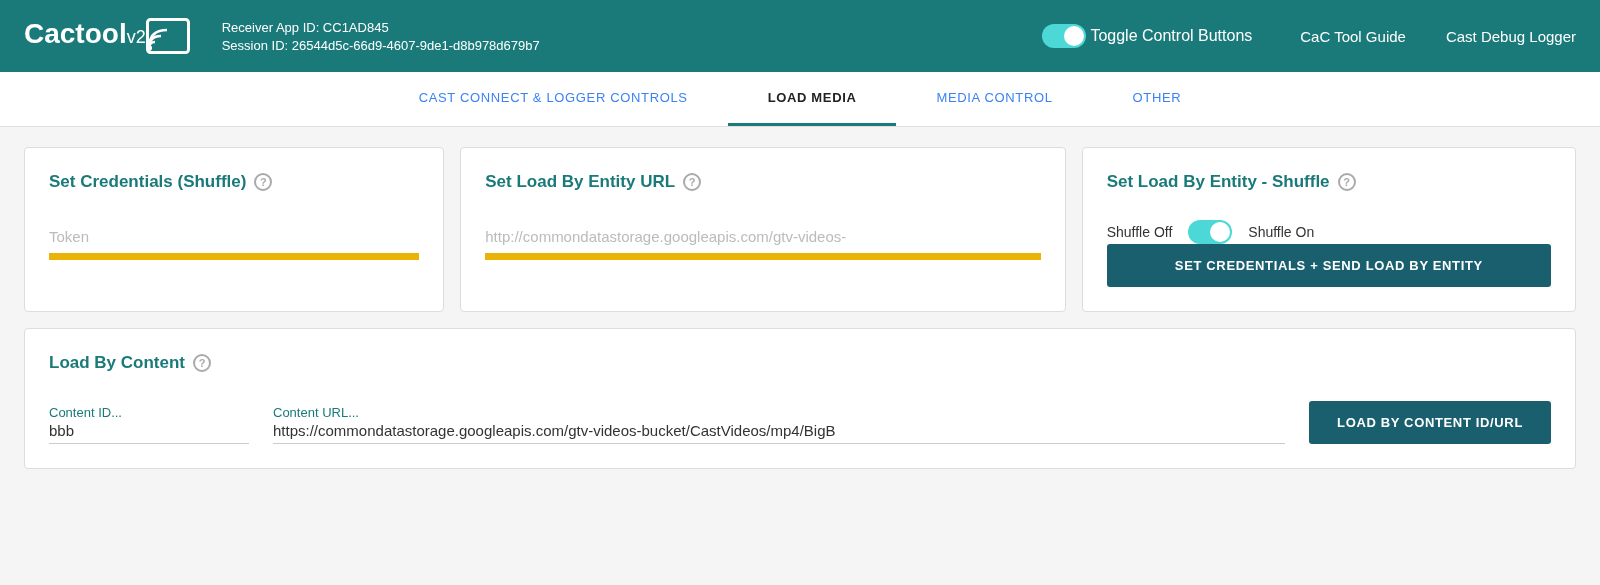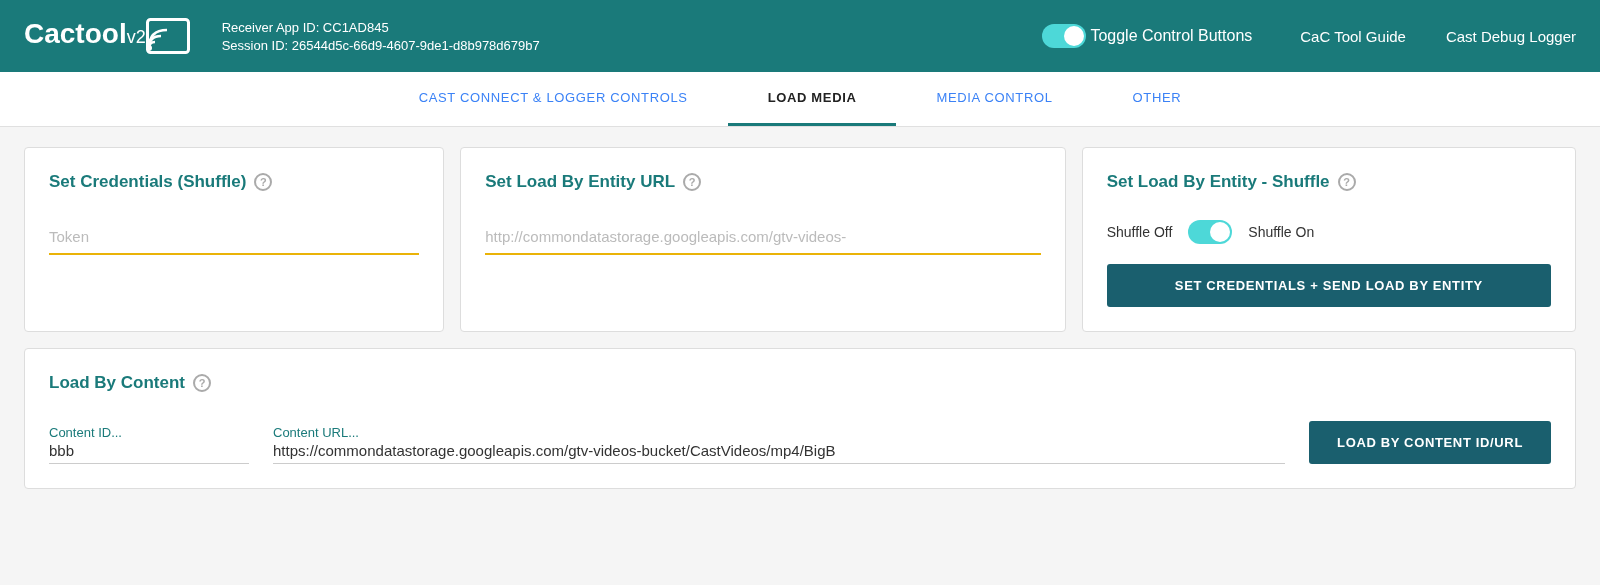--- a/index.html
+++ b/index.html
@@ -150,36 +150,35 @@
       justify-content: center;
       font-size: 11px;
       color: #aaa;
       font-weight: bold;
       cursor: pointer;
     }
 
     .input-field {
       width: 100%;
       border: none;
-      border-bottom: 2px solid #eab308;
+      border-bottom: 7px solid #eab308;
       padding: 8px 0;
       font-size: 15px;
       color: #333;
       outline: none;
       background: transparent;
     }
     .input-field::placeholder {
       color: #bbb;
     }
 
     .shuffle-row {
       display: flex;
       align-items: center;
       gap: 16px;
-      margin-bottom: 20px;
     }
     .shuffle-label {
       font-size: 14px;
       color: #333;
     }
     .toggle-switch-on {
       width: 44px;
       height: 24px;
       background: #4dd8d8;
       border-radius: 12px;

